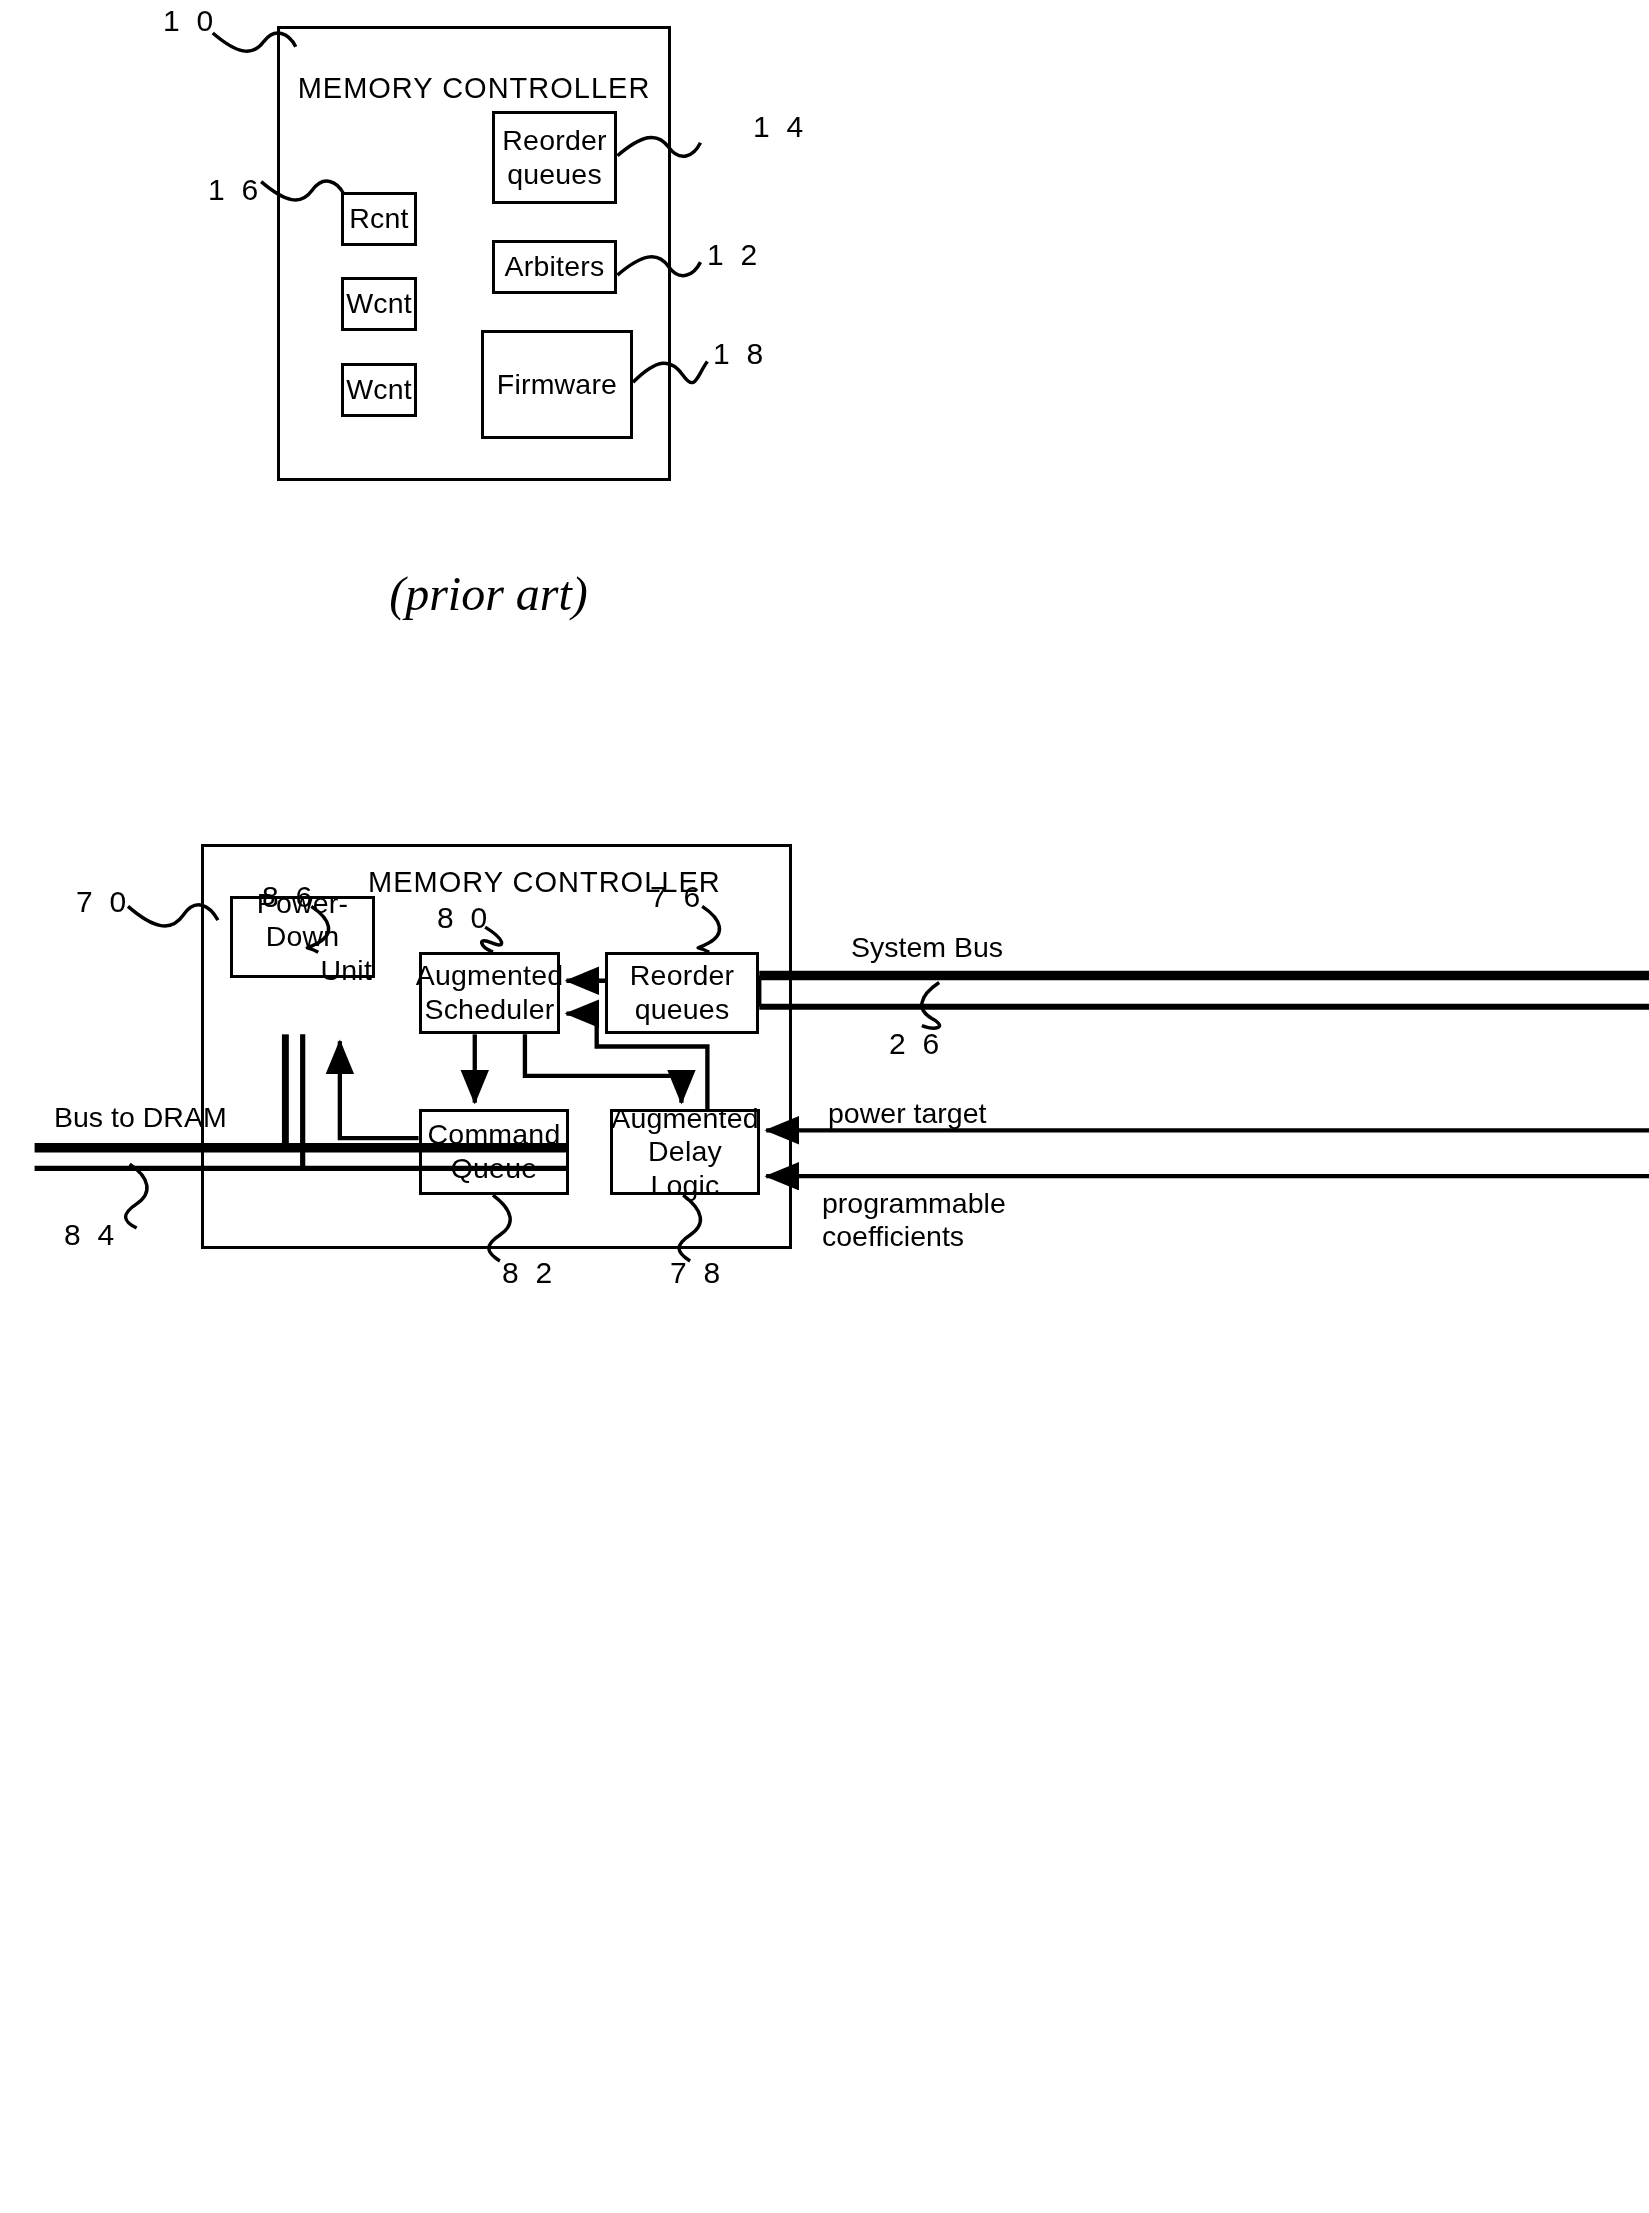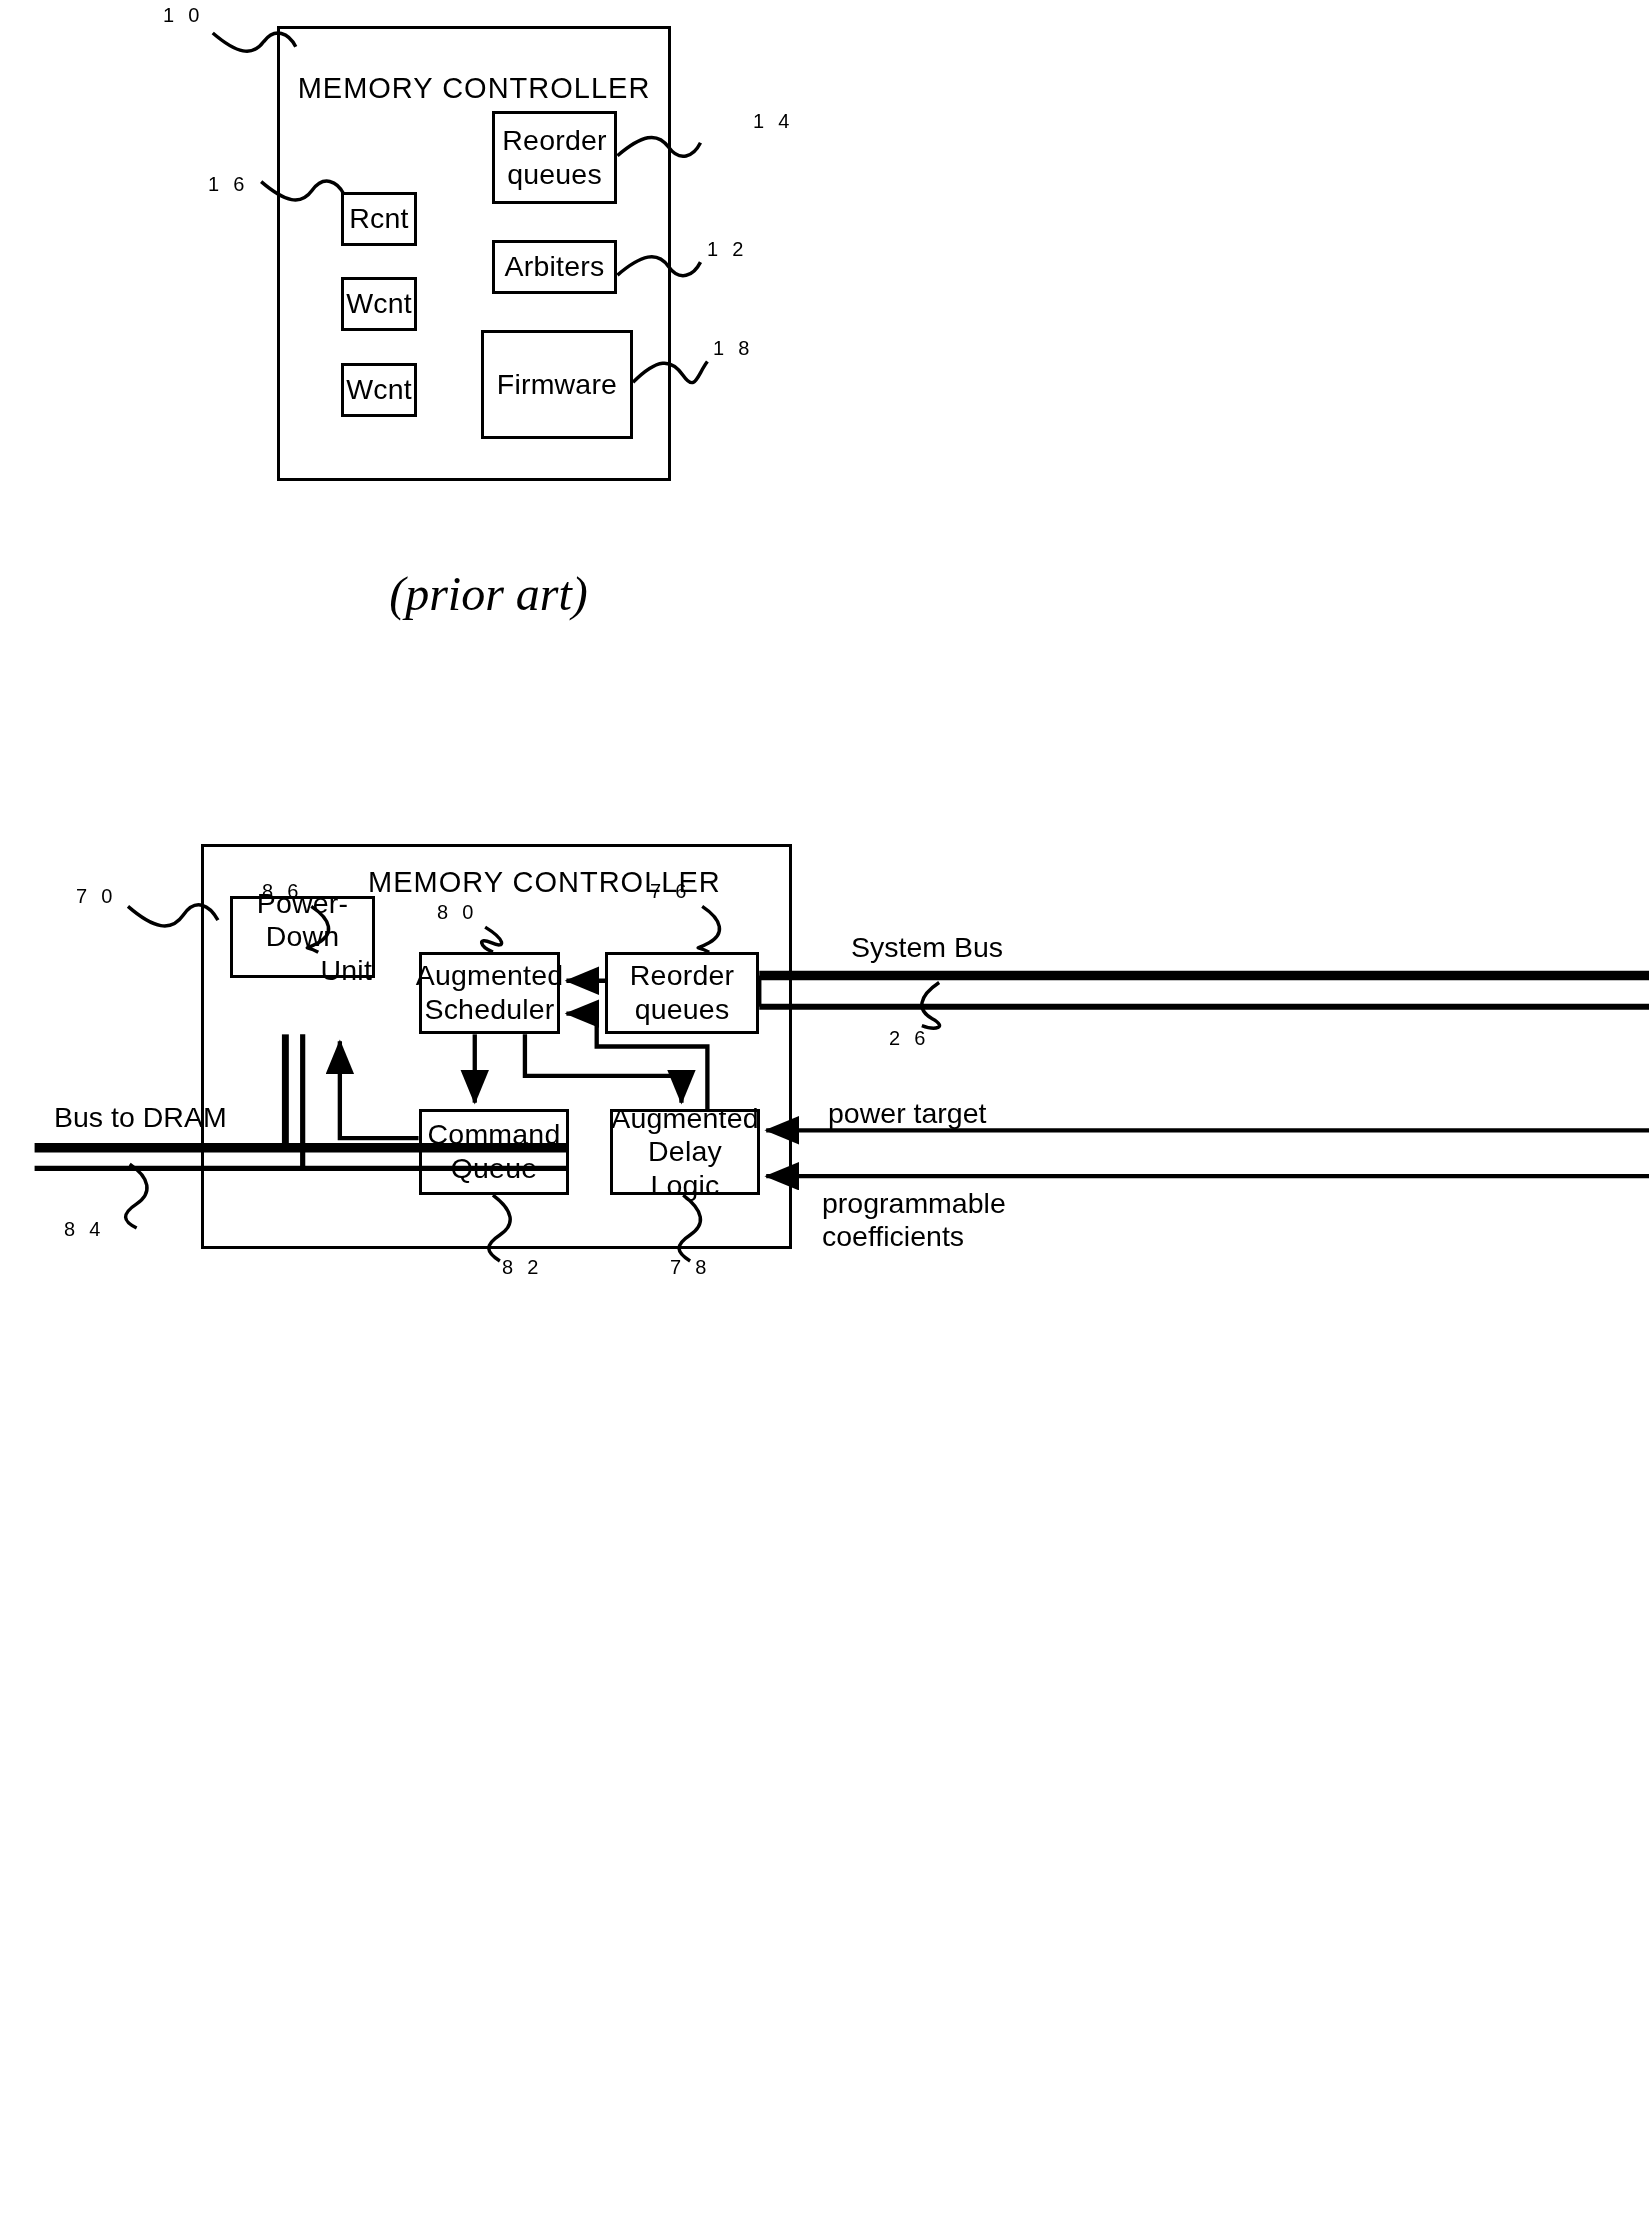--- a/index.html
+++ b/index.html
@@ -41,21 +41,21 @@
     font-size: 28.5px;
     white-space: nowrap;
     line-height: 1.2;
   }
   .caps {
     letter-spacing: 1px;
     font-size: 29px;
   }
   .refnum {
     position: absolute;
-    font-size: 20px;
+    font-size: 30px;
     letter-spacing: 4.3px;
     white-space: nowrap;
   }
   .figcap {
     position: absolute;
     font-family: "Liberation Serif", serif;
     font-style: italic;
     font-size: 48px;
     white-space: nowrap;
     text-align: center;

